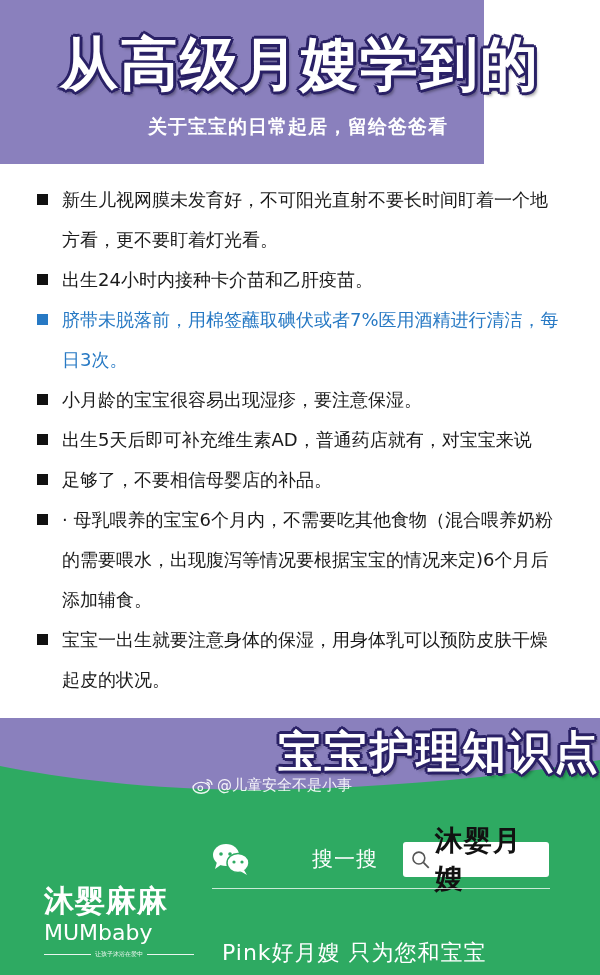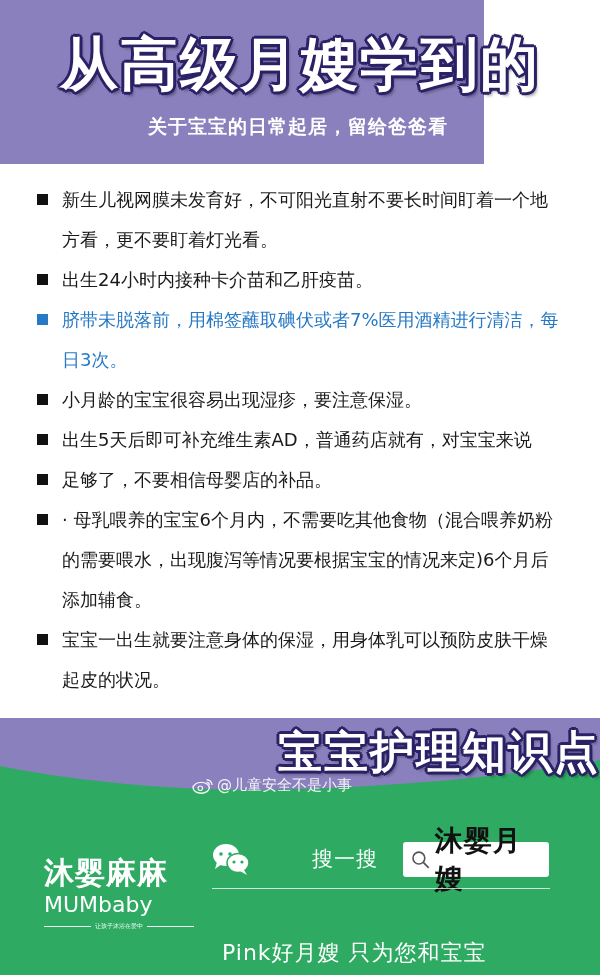--- a/index.html
+++ b/index.html
@@ -16,21 +16,21 @@
   .item.blue .bullet { background:#2779c4; }
 
   .footer { position:absolute; left:0; top:718px; width:600px; height:257px; background:#2eaa62; overflow:hidden; }
   .footer-purple { position:absolute; left:0; top:0; width:600px; height:100px; }
   .footer-title { position:absolute; left:0; top:723px; width:600px; text-align:right; font-size:44px; font-weight:bold; color:#ffffff; letter-spacing:2px;
     text-shadow: -2px -2px 0 #2a2166, 2px -2px 0 #2a2166, -2px 2px 0 #2a2166, 2px 2px 0 #2a2166, 0 3px 0 #2a2166, 3px 0 0 #2a2166, -3px 0 0 #2a2166, 0 -3px 0 #2a2166, 3px 4px 3px rgba(0,0,0,0.3); }
   .watermark { position:absolute; left:192px; top:776px; font-size:15px; color:#ffffff; opacity:0.9; display:flex; align-items:center; gap:3px; }
   .watermark svg { width:22px; height:18px; }
 
   .logo { position:absolute; left:44px; top:856px; width:150px; color:#ffffff; }
-  .logo-cn { font-size:30px; font-weight:bold; letter-spacing:1px; line-height:34px; }
+  .logo-cn { font-size:30px; font-weight:bold; letter-spacing:1px; line-height:34px;margin-top:28px; }
   .logo-en { font-size:22px; font-family:"DejaVu Sans",sans-serif; line-height:30px; letter-spacing:0px; }
   .logo-tag { display:flex; align-items:center; gap:4px; font-size:6px; margin-top:2px; opacity:0.9; }
   .logo-tag .ln { flex:1; height:1px; background:#ffffff; }
 
   .wechat { position:absolute; left:211px; top:842px; width:40px; height:34px; }
   .search-label { position:absolute; left:312px; top:845px; font-size:21px; color:#ffffff; letter-spacing:1px; }
   .search-box { position:absolute; left:403px; top:842px; width:146px; height:35px; background:#ffffff; border-radius:3px; display:flex; align-items:center; padding-left:8px; }
   .search-box svg { width:20px; height:20px; margin-right:4px; }
   .search-text { font-size:28px; font-weight:bold; color:#111111; letter-spacing:1px; }
   .divider { position:absolute; left:212px; top:888px; width:338px; height:1px; background:rgba(255,255,255,0.75); }

